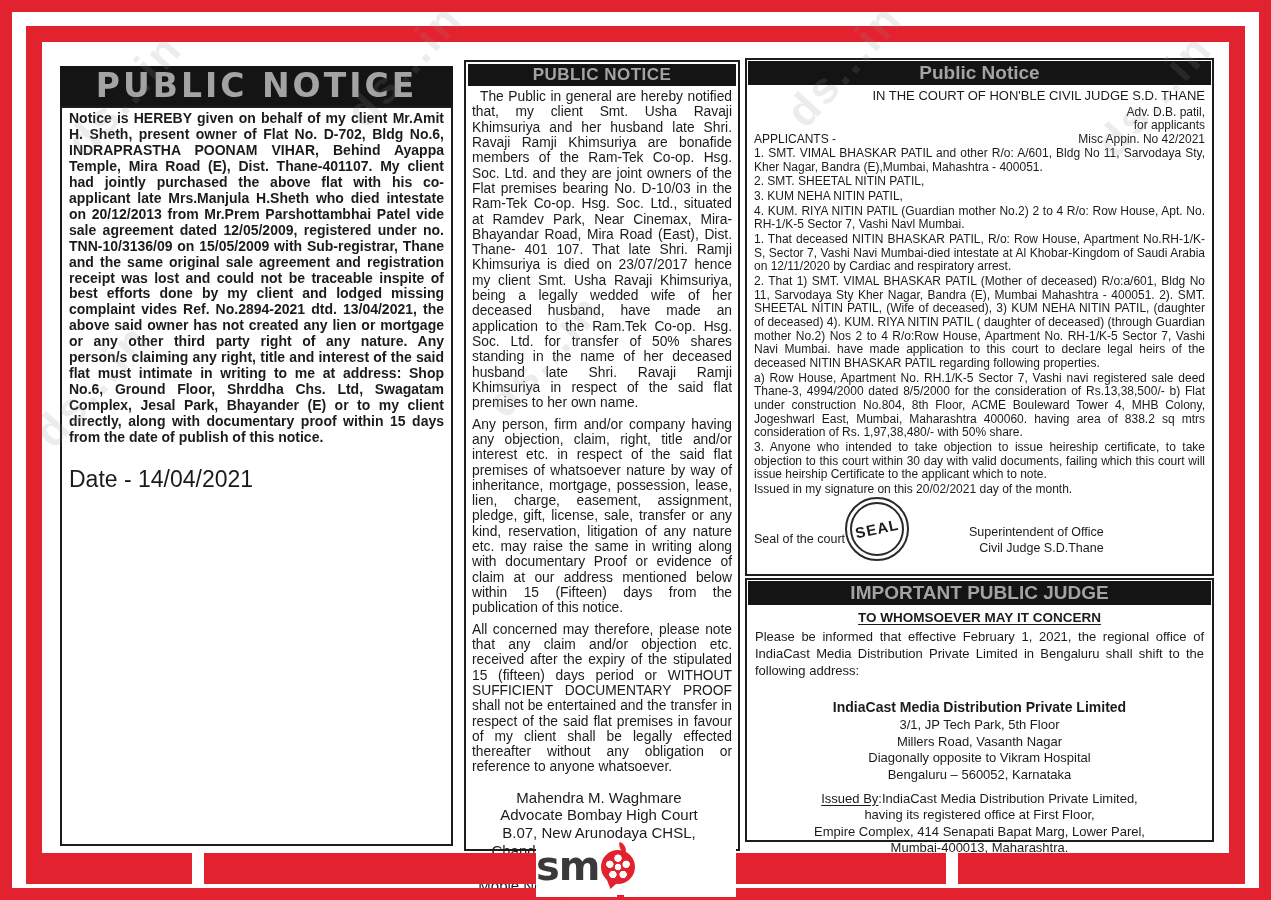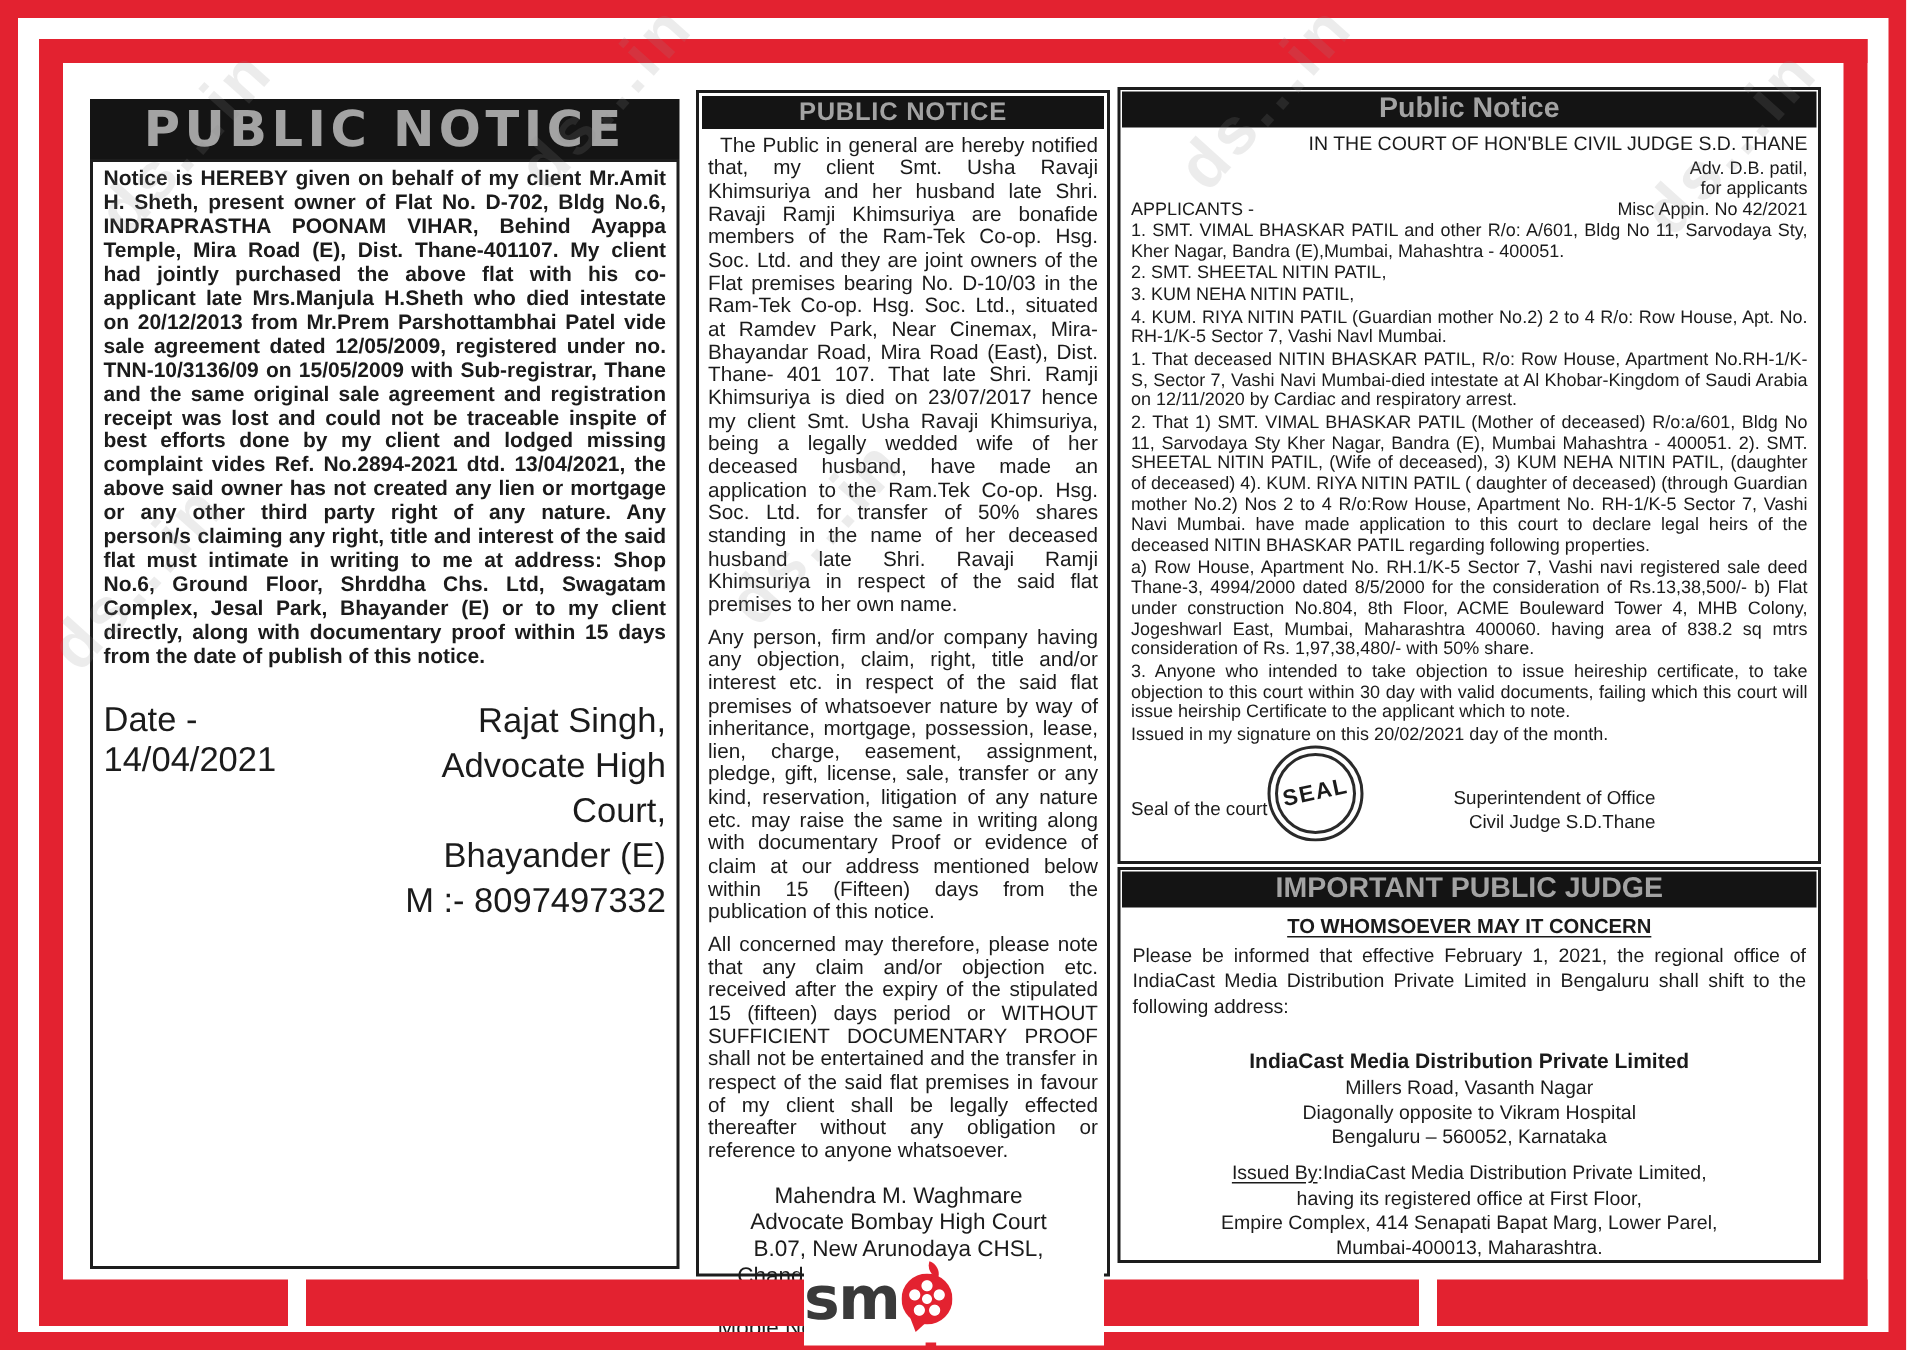--- a/index.html
+++ b/index.html
@@ -105,26 +105,20 @@
   <span class="wm" style="left:1080px;top:70px;">ds...in</span>
   <span class="wm" style="left:18px;top:360px;">ds...in</span>
   <span class="wm" style="left:470px;top:330px;">ds...in</span>
 
   <div class="notice-box left-notice">
     <div class="black-bar ln-banner">PUBLIC NOTICE</div>
     <div class="ln-box">
       <div class="ln-body">Notice is HEREBY given on behalf of my client Mr.Amit H. Sheth, present owner of Flat No. D-702, Bldg No.6, INDRAPRASTHA POONAM VIHAR, Behind Ayappa Temple, Mira Road (E), Dist. Thane-401107. My client had jointly purchased the above flat with his co-applicant late Mrs.Manjula H.Sheth who died intestate on 20/12/2013 from Mr.Prem Parshottambhai Patel vide sale agreement dated 12/05/2009, registered under no. TNN-10/3136/09 on 15/05/2009 with Sub-registrar, Thane and the same original sale agreement and registration receipt was lost and could not be traceable inspite of best efforts done by my client and lodged missing complaint vides Ref. No.2894-2021 dtd. 13/04/2021, the above said owner has not created any lien or mortgage or any other third party right of any nature. Any person/s claiming any right, title and interest of the said flat must intimate in writing to me at address: Shop No.6, Ground Floor, Shrddha Chs. Ltd, Swagatam Complex, Jesal Park, Bhayander (E) or to my client directly, along with documentary proof within 15 days from the date of publish of this notice.</div>
       <div class="ln-footer">
         <span>Date - 14/04/2021</span>
-        <span class="ln-sig">
-          <span>Rajat Singh,</span><br>
-          <span>Advocate High Court,</span><br>
-          <span>Bhayander (E)</span><br>
-          <span>M :- 8097497332</span>
-        </span>
       </div>
     </div>
   </div>
 
   <div class="notice-box middle-notice">
     <div class="black-bar mn-bar">PUBLIC NOTICE</div>
     <div class="mn-body">
       <p class="indent">The Public in general are hereby notified that, my client Smt. Usha Ravaji Khimsuriya and her husband late Shri. Ravaji Ramji Khimsuriya are bonafide members of the Ram-Tek Co-op. Hsg. Soc. Ltd. and they are joint owners of the Flat premises bearing No. D-10/03 in the Ram-Tek Co-op. Hsg. Soc. Ltd., situated at Ramdev Park, Near Cinemax, Mira-Bhayandar Road, Mira Road (East), Dist. Thane- 401 107. That late Shri. Ramji Khimsuriya is died on 23/07/2017 hence my client Smt. Usha Ravaji Khimsuriya, being a legally wedded wife of her deceased husband, have made an application to the Ram.Tek Co-op. Hsg. Soc. Ltd. for transfer of 50% shares standing in the name of her deceased husband late Shri. Ravaji Ramji Khimsuriya in respect of the said flat premises to her own name.</p>
       <p>Any person, firm and/or company having any objection, claim, right, title and/or interest etc. in respect of the said flat premises of whatsoever nature by way of inheritance, mortgage, possession, lease, lien, charge, easement, assignment, pledge, gift, license, sale, transfer or any kind, reservation, litigation of any nature etc. may raise the same in writing along with documentary Proof or evidence of claim at our address mentioned below within 15 (Fifteen) days from the publication of this notice.</p>
       <p>All concerned may therefore, please note that any claim and/or objection etc. received after the expiry of the stipulated 15 (fifteen) days period or WITHOUT SUFFICIENT DOCUMENTARY PROOF shall not be entertained and the transfer in respect of the said flat premises in favour of my client shall be legally effected thereafter without any obligation or reference to anyone whatsoever.</p>
@@ -172,20 +166,21 @@
       </div>
     </div>
   </div>
 
   <div class="notice-box right-box2">
     <div class="black-bar rb-bar">IMPORTANT PUBLIC JUDGE</div>
     <div class="rb2-content">
       <div class="rb2-sub">TO WHOMSOEVER MAY IT CONCERN</div>
       <p class="rb2-intro">Please be informed that effective February 1, 2021, the regional office of IndiaCast Media Distribution Private Limited in Bengaluru shall shift to the following address:</p>
       <div class="rb2-company">IndiaCast Media Distribution Private Limited</div>
+      <div class="rb2-center">3/1, JP Tech Park, 5th Floor</div>
       <div class="rb2-center">Millers Road, Vasanth Nagar</div>
       <div class="rb2-center">Diagonally opposite to Vikram Hospital</div>
       <div class="rb2-center">Bengaluru – 560052, Karnataka</div>
       <div class="rb2-issued">
         <div><span class="u">Issued By</span><span>:IndiaCast Media Distribution Private Limited,</span></div>
         <div>having its registered office at First Floor,</div>
         <div>Empire Complex, 414 Senapati Bapat Marg, Lower Parel,</div>
         <div>Mumbai-400013, Maharashtra.</div>
       </div>
     </div>

